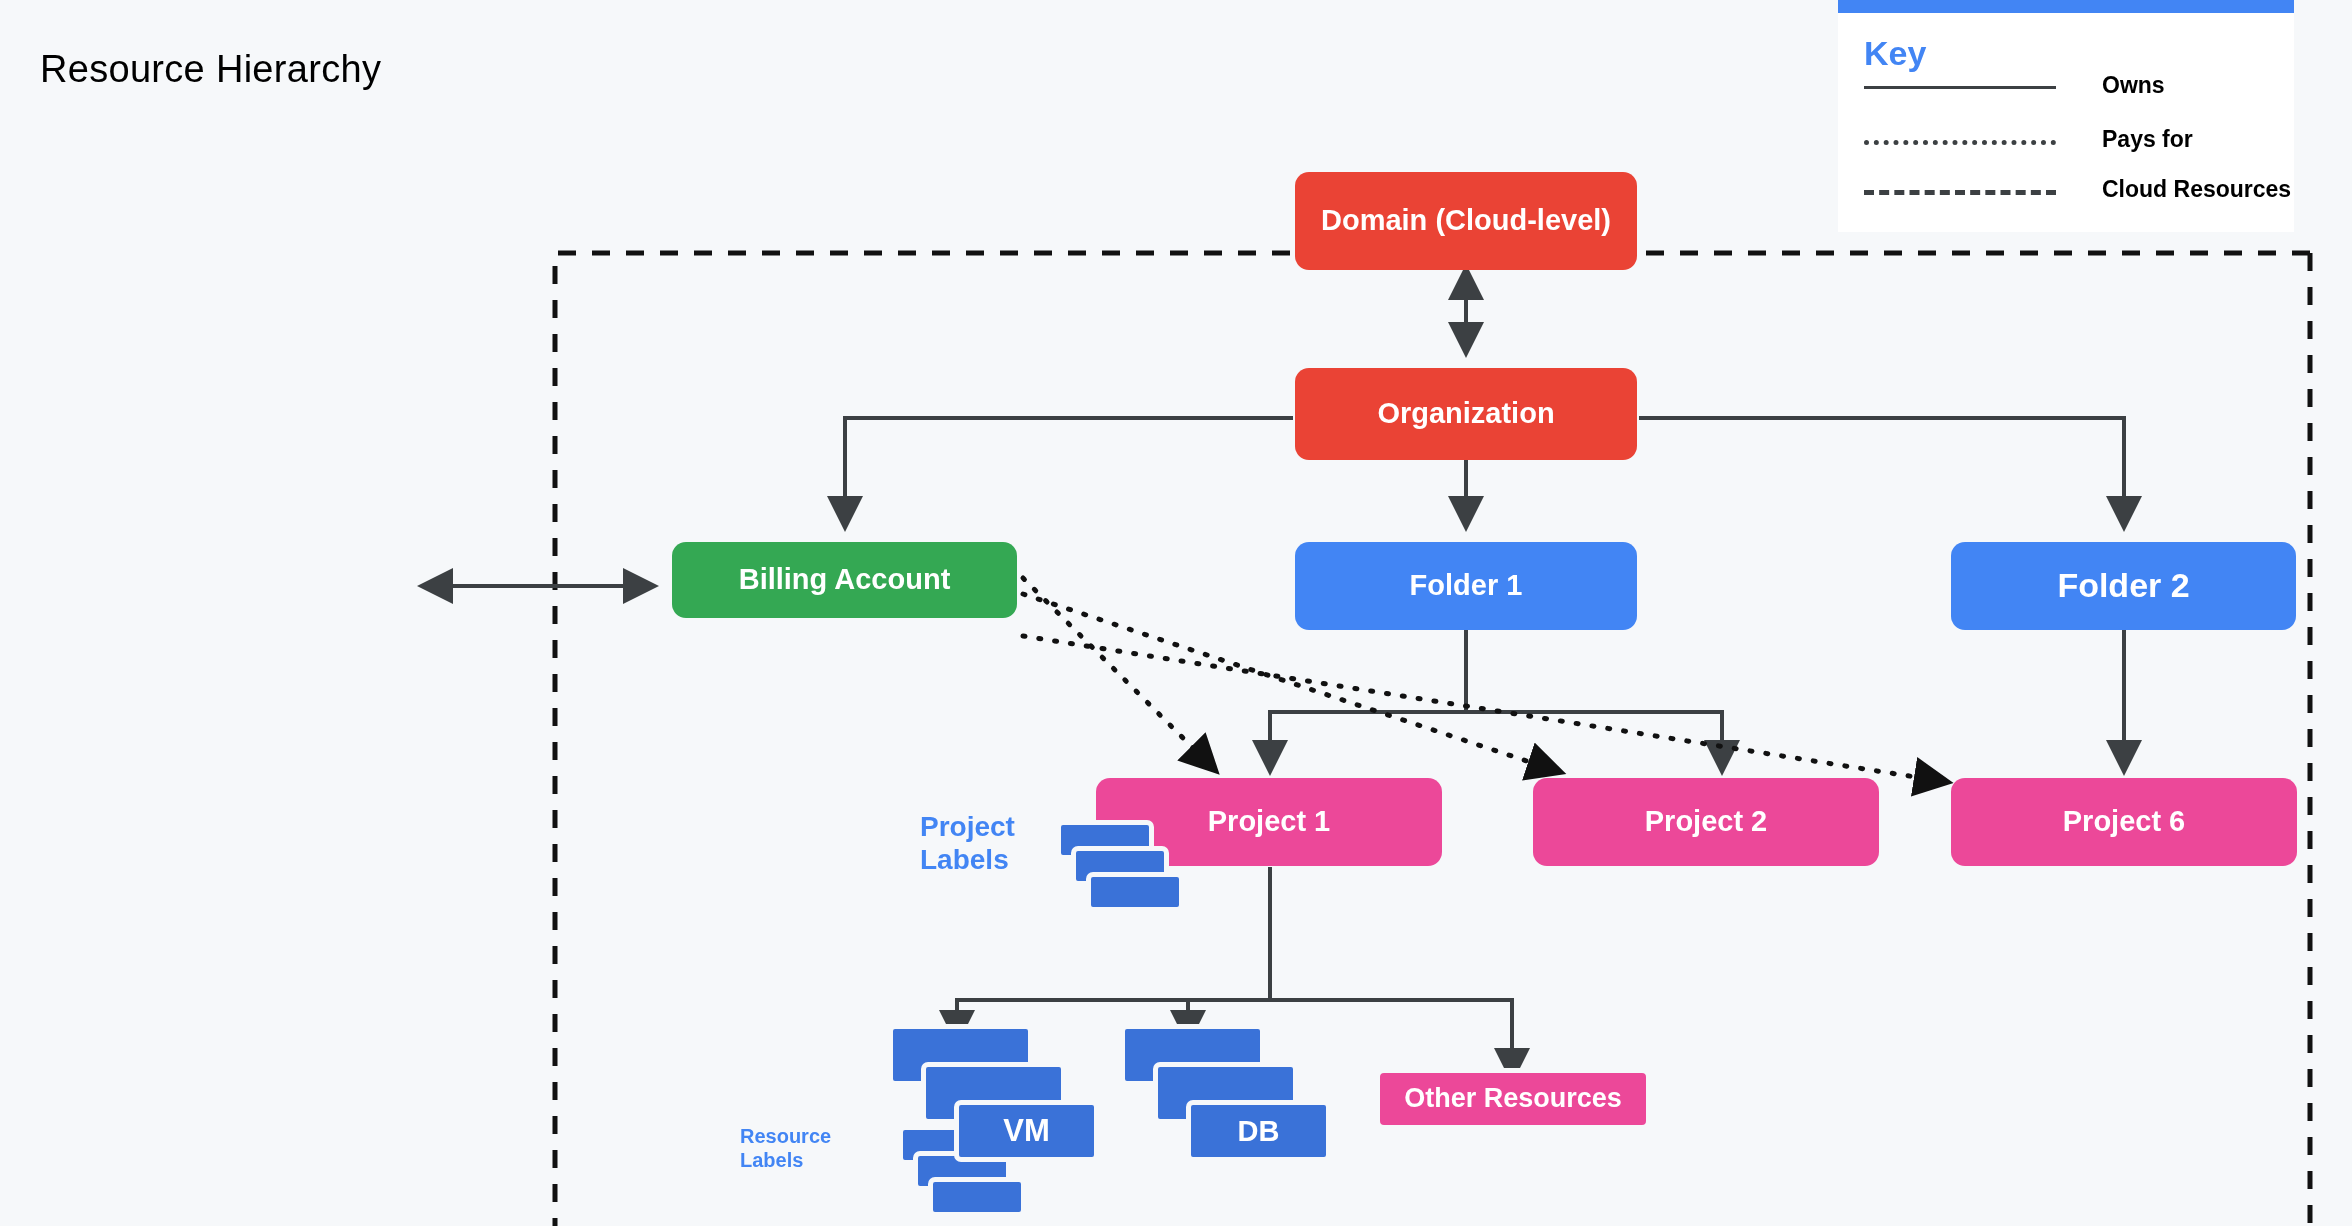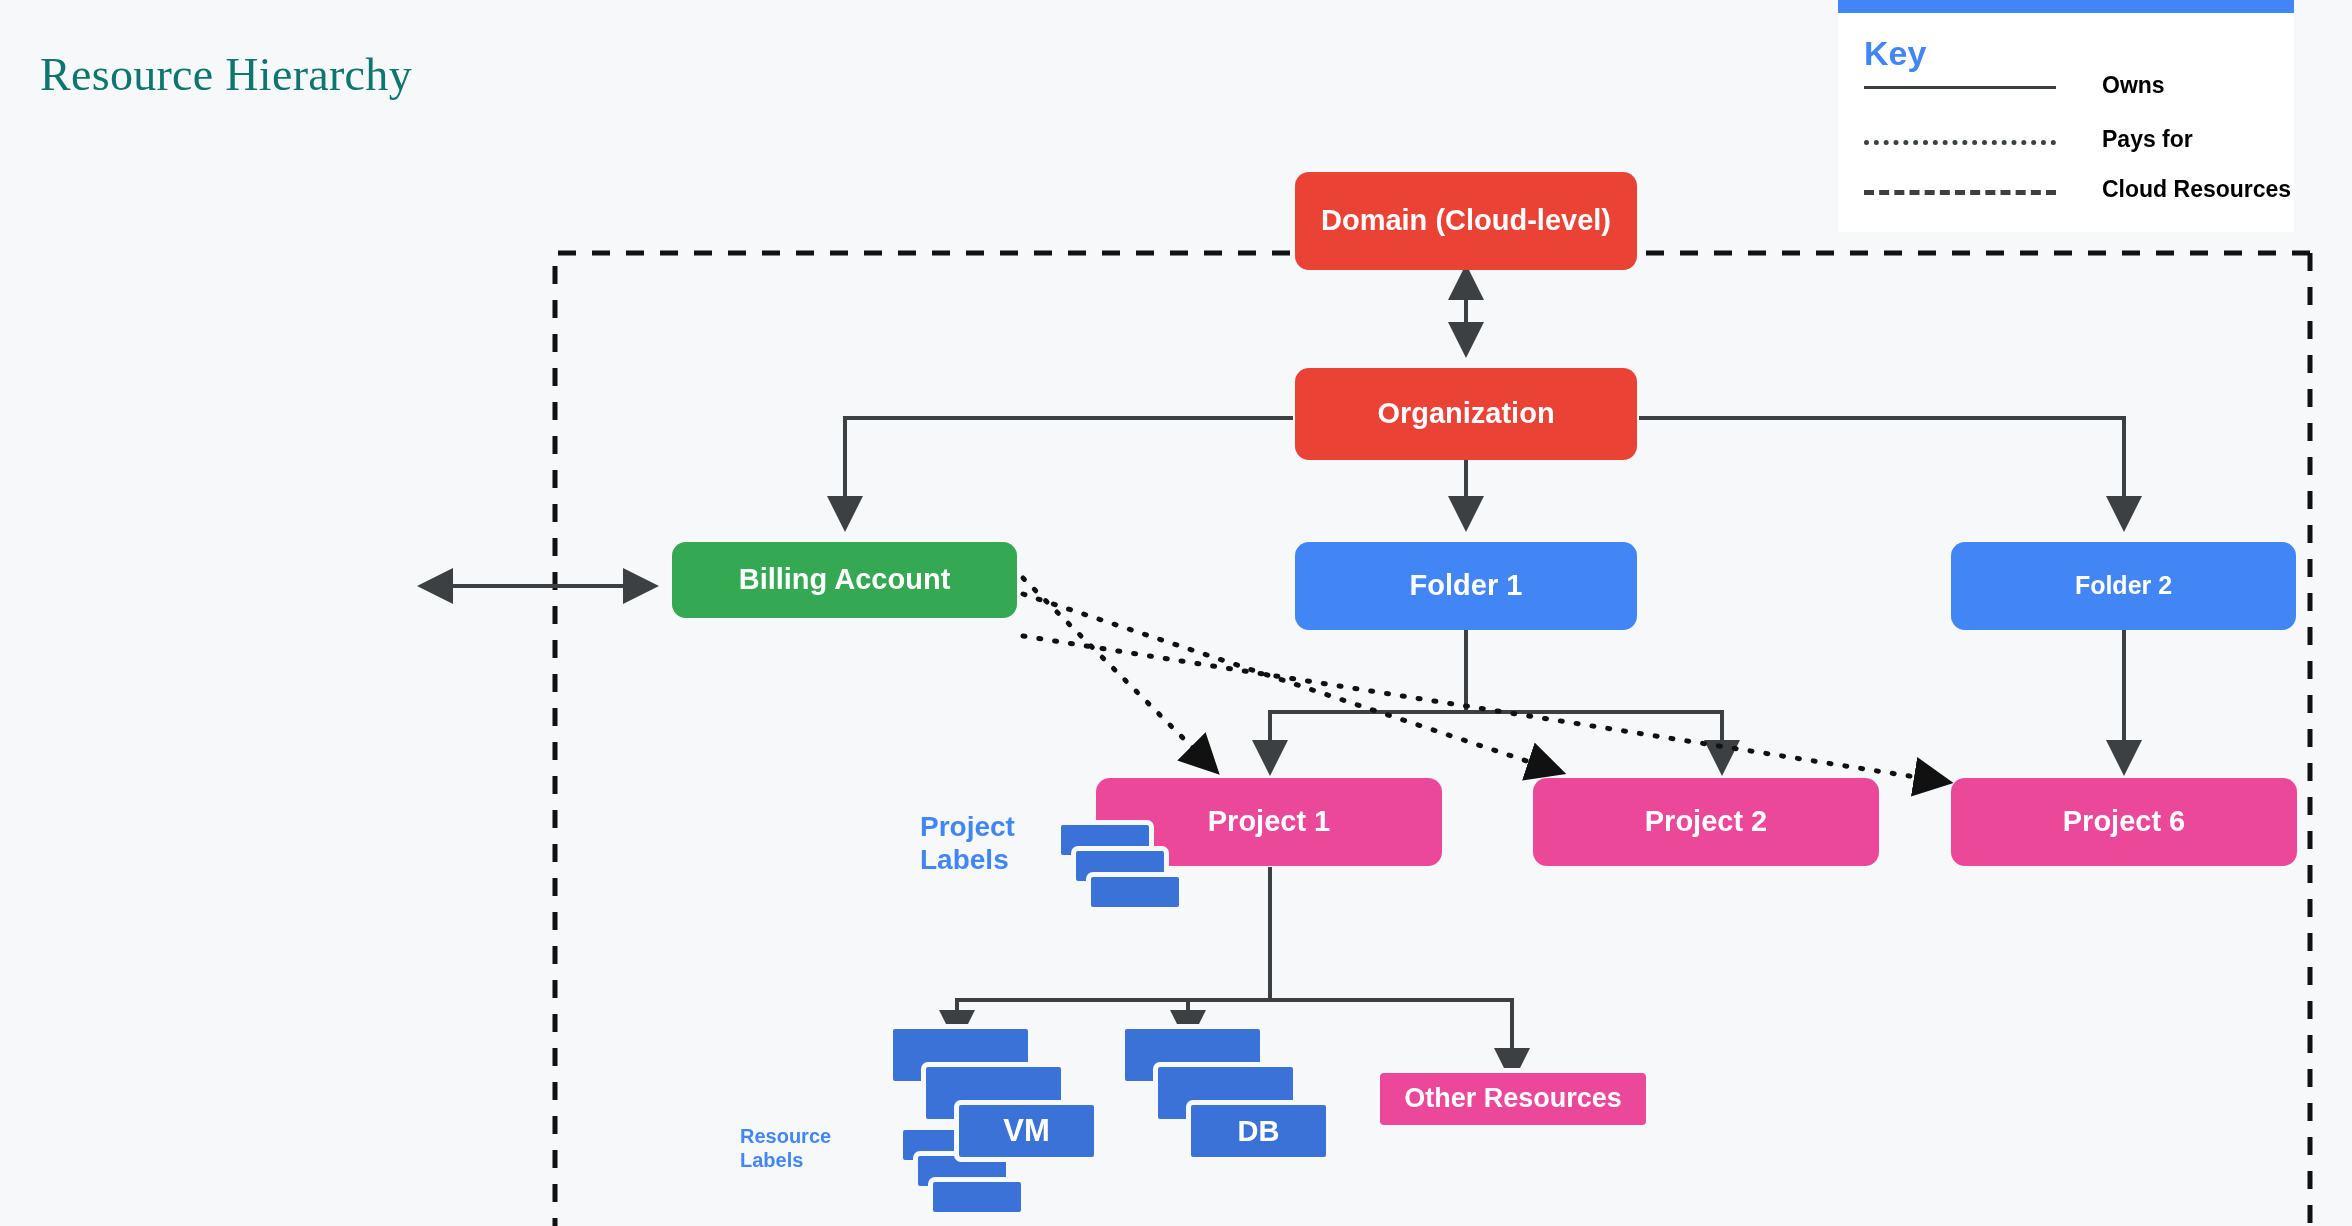--- a/index.html
+++ b/index.html
@@ -62,23 +62,22 @@
   .ks-solid{border-top:3px solid #3c4043;}
   .ks-dotted{border-top:5px dotted #3c4043;}
   .ks-dashed{border-top:5px dashed #3c4043;}
   .key-text{
     margin-left:46px;color:#000;font-weight:bold;font-size:23px;
     line-height:1.2;width:200px;
   }
 
   #title{
     position:absolute;left:40px;top:48px;z-index:5;
-    font-size:46px;color:#0f766e;font-weight:400;
+    font-size:38px;color:#000000;font-weight:400;
     letter-spacing:0.3px;
-    font-family:Liberation Serif, serif;
   }
 </style>
 </head>
 <body>
 
 <div id="stage">
 
   <div id="title">Resource Hierarchy</div>
 
   <svg id="edges" viewBox="0 0 2352 1226" xmlns="http://www.w3.org/2000/svg">
@@ -128,21 +127,21 @@
 
 
   <div class="node n-green" style="left:672px;top:542px;width:345px;height:76px;font-size:29px;">
     <span>Billing Account</span>
   </div>
 
   <div class="node n-blue-light" style="left:1295px;top:542px;width:342px;height:88px;font-size:29px;">
     <span>Folder 1</span>
   </div>
 
-  <div class="node n-blue-light" style="left:1951px;top:542px;width:345px;height:88px;font-size:25px;">
+  <div class="node n-blue-light" style="left:1951px;top:542px;width:345px;height:88px;font-size:34px;">
     <span>Folder 2</span>
   </div>
 
   <div class="node n-blue-dark" style="left:1096px;top:778px;width:346px;height:88px;font-size:29px;">
     <span>Project 1</span>
   </div>
 
   <div class="node n-blue-dark" style="left:1533px;top:778px;width:346px;height:88px;font-size:29px;">
     <span>Project 2</span>
   </div>

